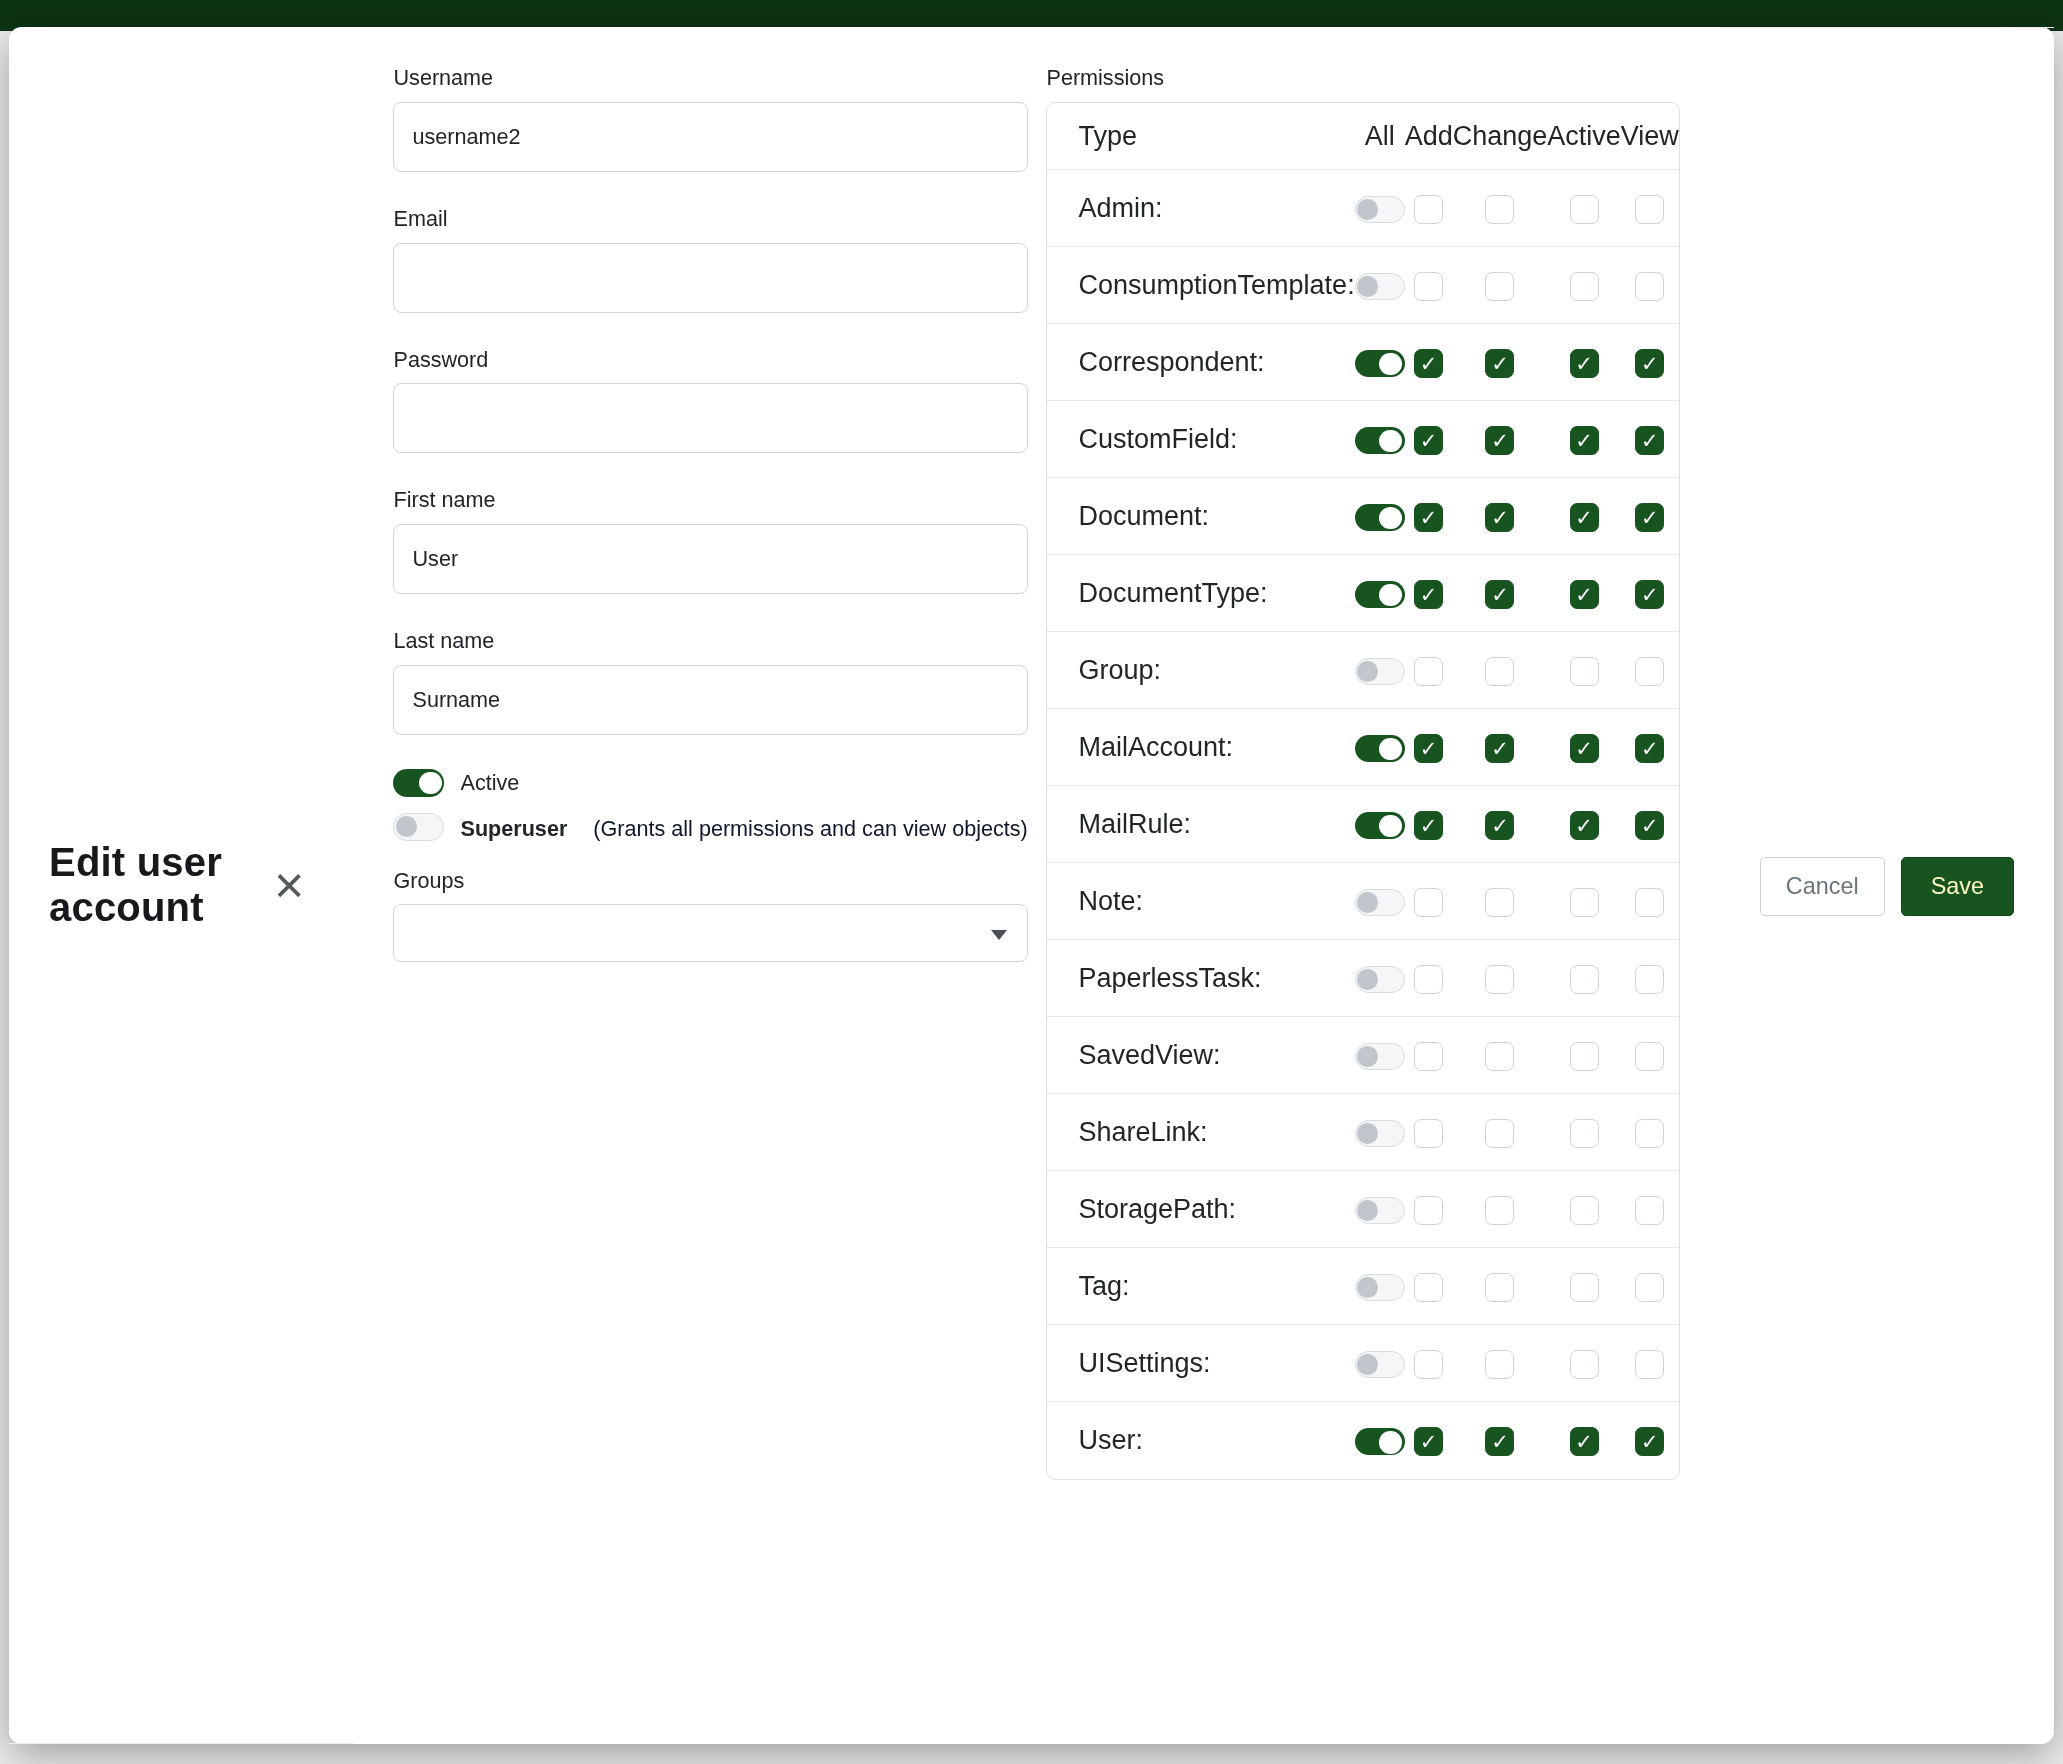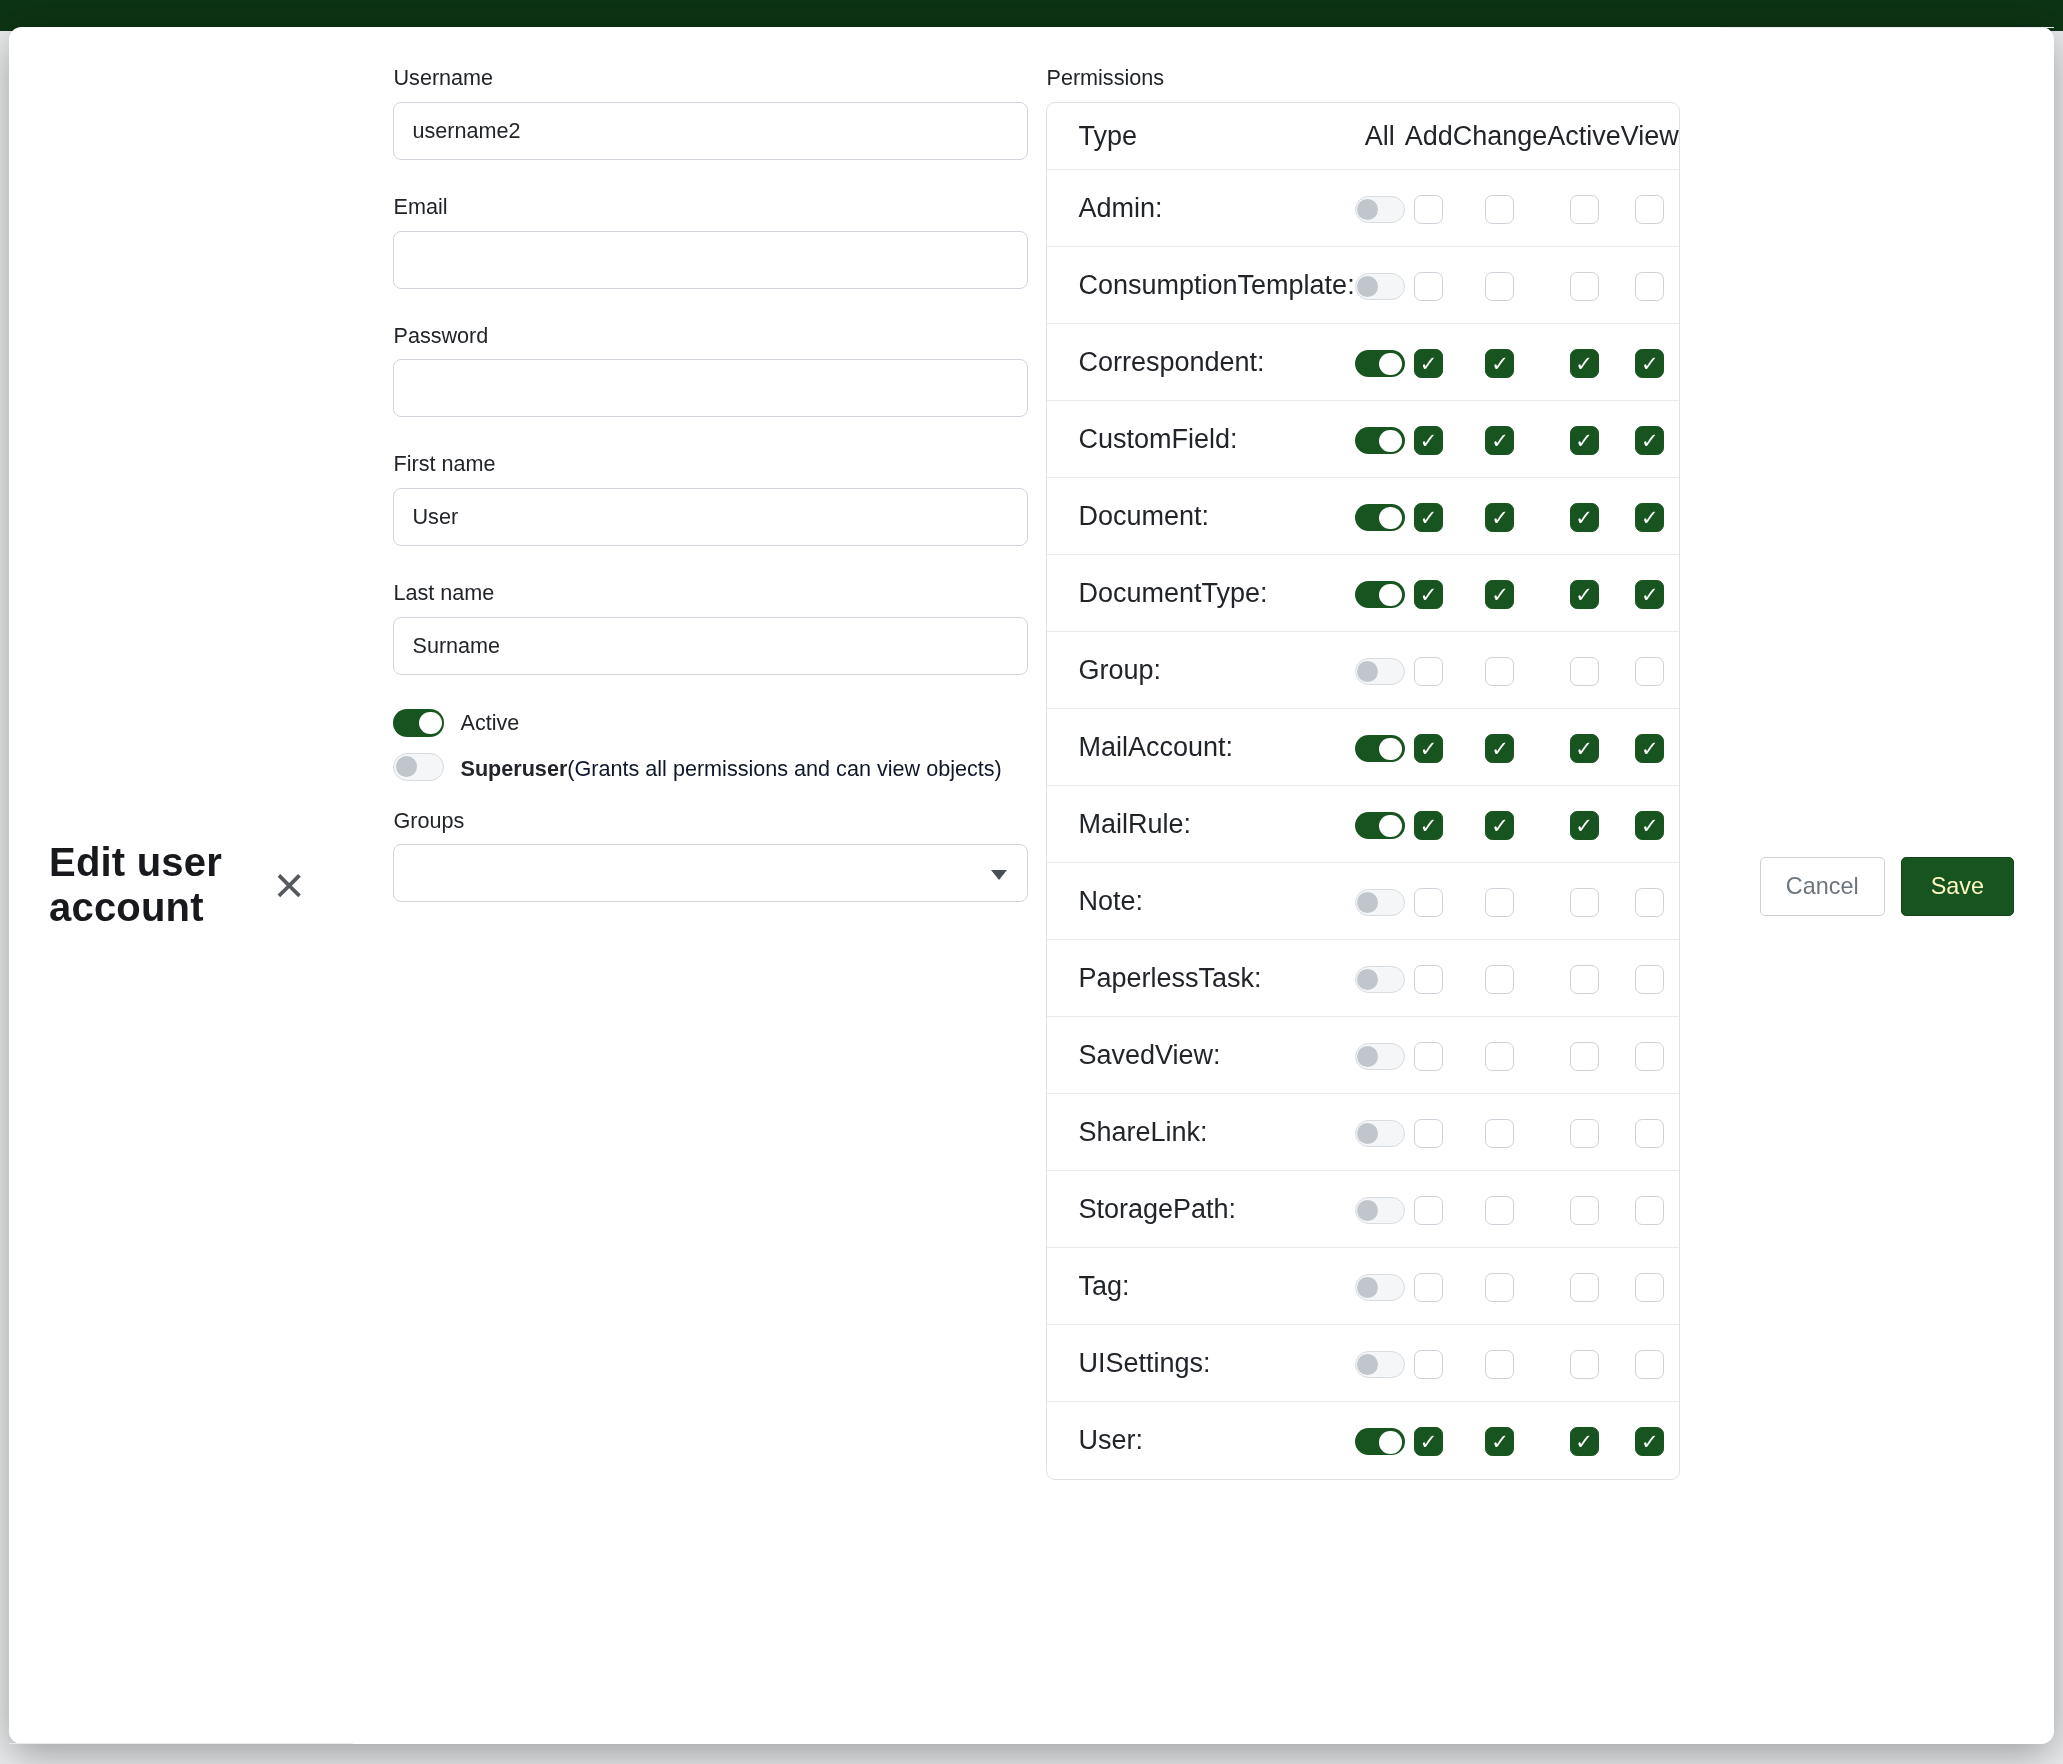--- a/index.html
+++ b/index.html
@@ -37,21 +37,21 @@
     flex:1;
     display:flex; gap:18px;
     padding:38px 40px 0 40px;
   }
   .col-left { width:635px; flex:none; }
   .col-right { flex:1; min-width:0; }
 
   .field { margin-bottom:34px; }
   .field-label { display:block; font-size:21.6px; margin-bottom:10.8px; color:#212529; }
   .text-input {
-    width:100%; height:58px;
+    width:100%; height:70px;
     border:1.8px solid #cfd5da; border-radius:8px;
     padding:0 18px; font-size:21.6px; color:#212529;
     font-family:inherit; background:#fff; outline:none;
   }
 
   
   .switch {
     display:inline-block; width:51px; height:28px; border-radius:15.3px;
     position:relative; flex:none; cursor:pointer; vertical-align:middle;
   }
@@ -62,21 +62,21 @@
   }
   .switch.off { background:#f4f6f7; border:1.8px solid #d7dce0; }
   .switch.off::after {
     content:""; position:absolute; top:1.8px; left:1.8px;
     width:21px; height:21px; border-radius:50%; background:#c0c6cc;
   }
 
   .toggle-row { display:flex; align-items:center; gap:16px; margin:3.6px 0 16px 0; font-size:21.6px; }
   .superuser-block { display:flex; gap:16px; margin-bottom:23.4px; }
   .superuser-text { font-size:21.6px; line-height:1.45; }
-  .superuser-name { font-weight:700; margin-right:0; }
+  .superuser-name { font-weight:700; margin-right:26px; }
   .superuser-note { color:#0f172a; }
 
   .select-box {
     position:relative; width:100%; height:58px;
     border:1.8px solid #cfd5da; border-radius:8px; background:#fff; cursor:pointer;
   }
   .select-caret {
     position:absolute; right:20px; top:50%; margin-top:-3.6px;
     width:0; height:0;
     border-left:8px solid transparent; border-right:8px solid transparent;

